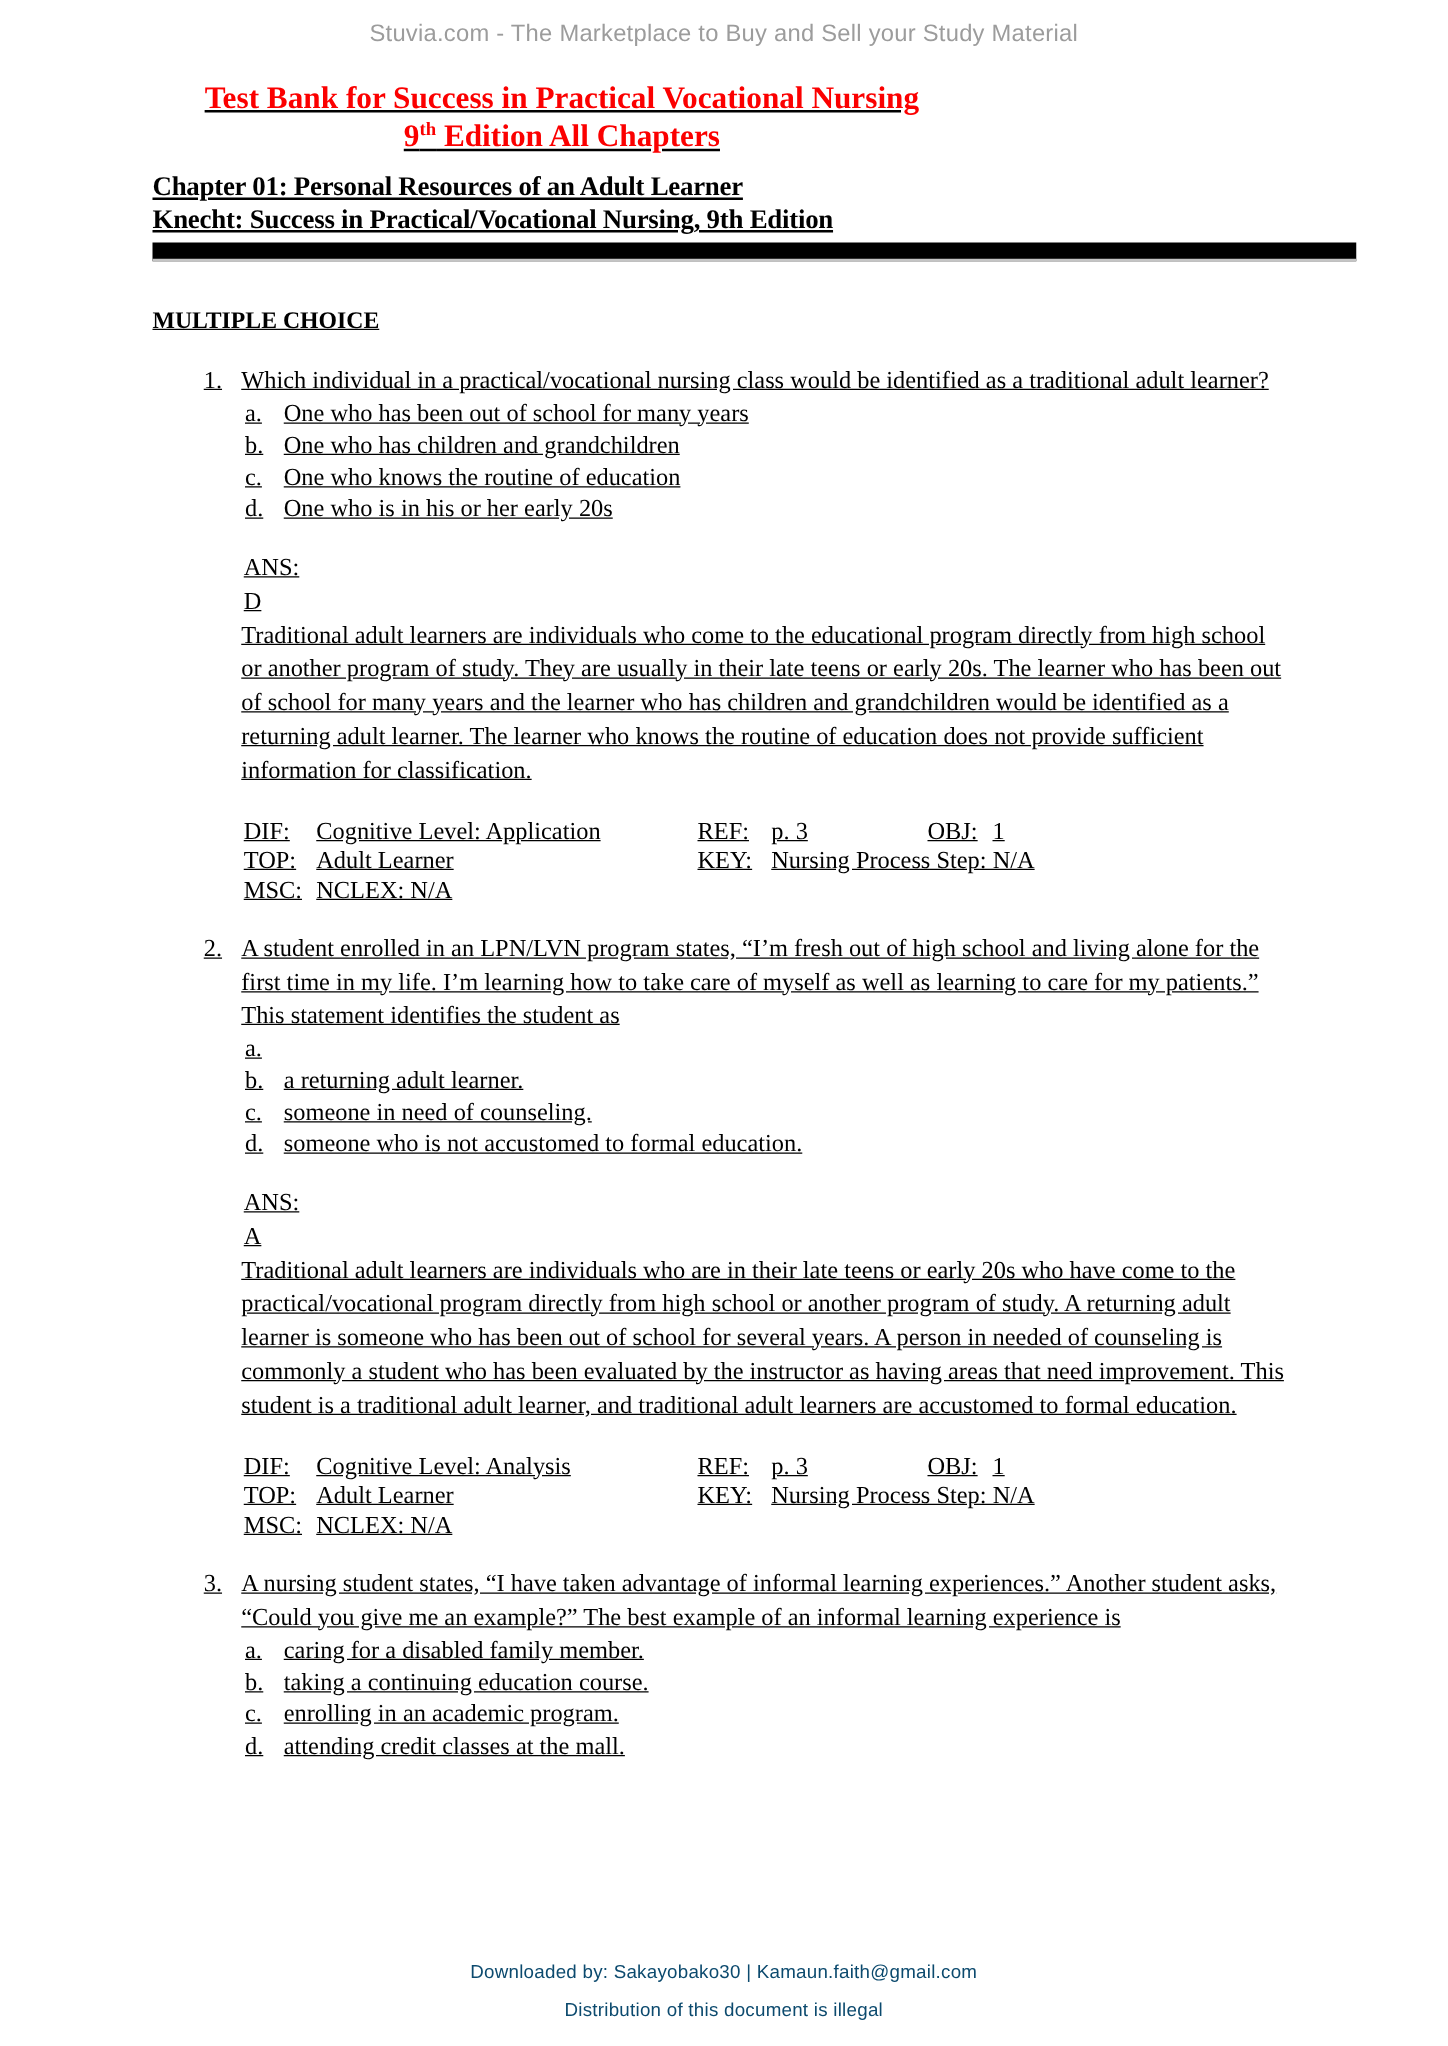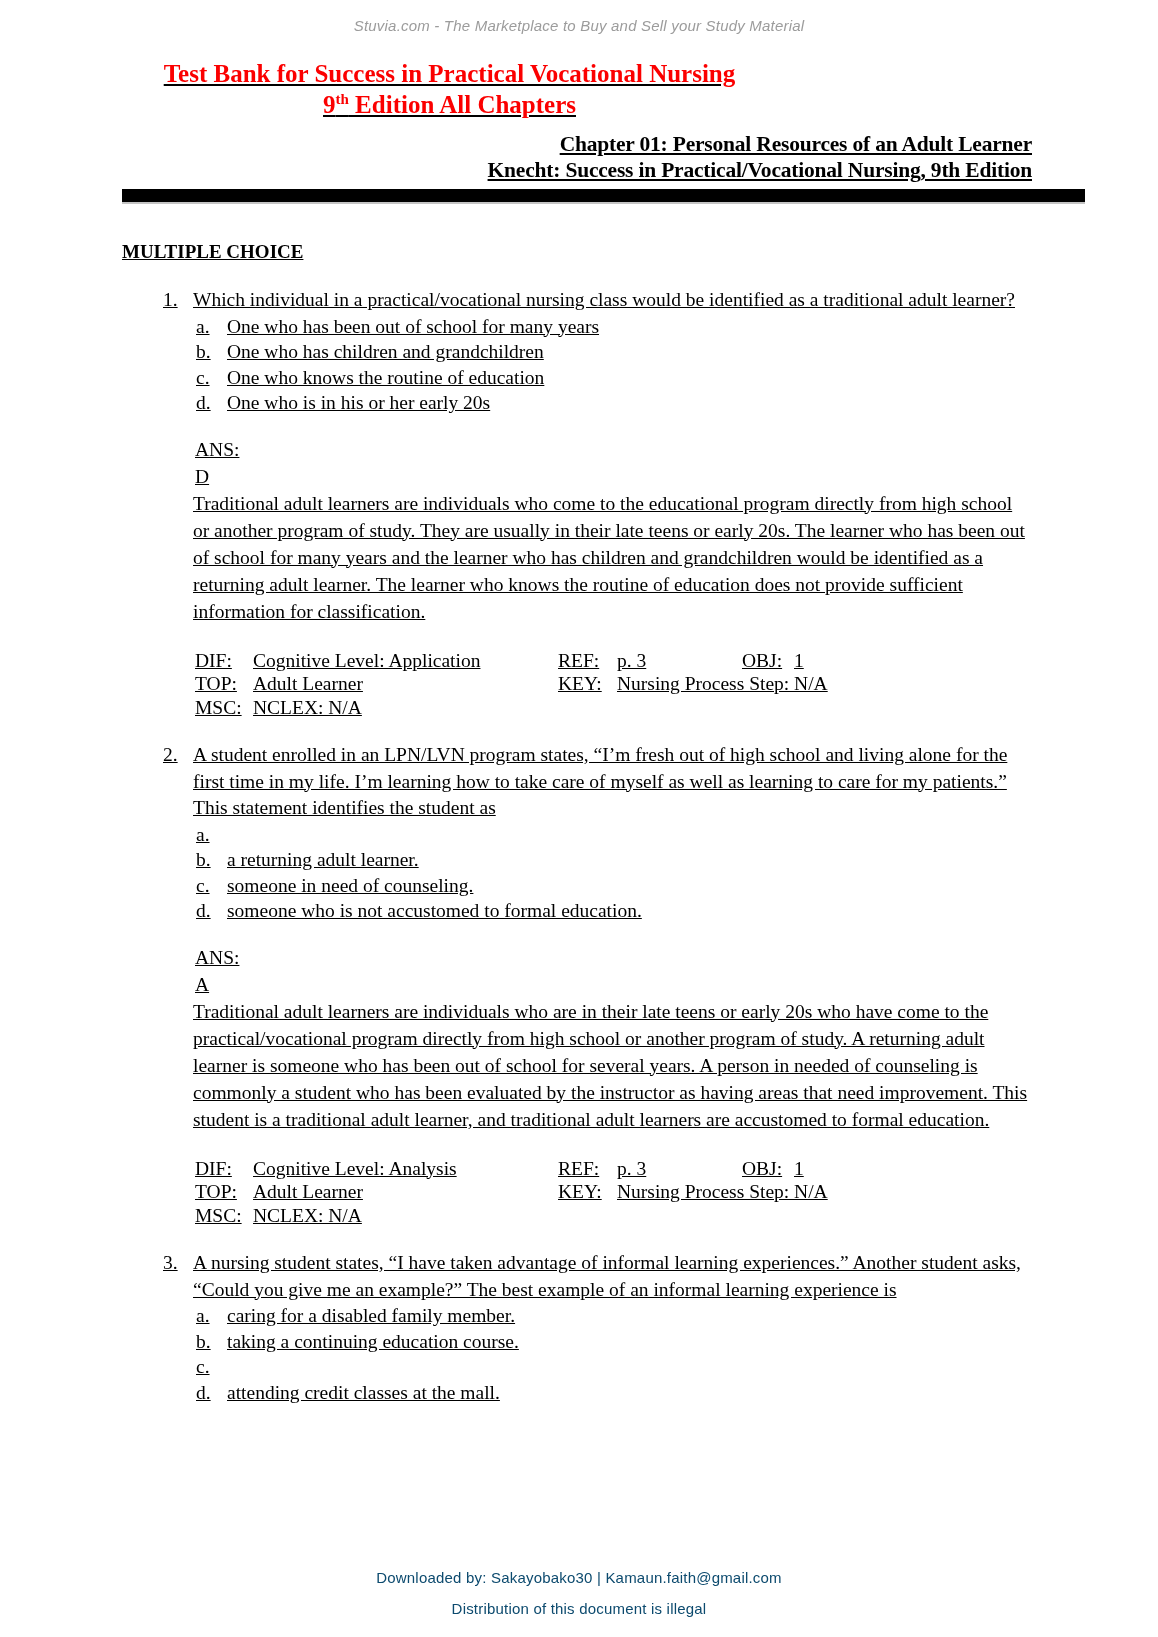--- a/index.html
+++ b/index.html
@@ -9,43 +9,41 @@
     height: 1637px;
     background: #ffffff;
     overflow: hidden;
     color: #000000;
     font-family: "Liberation Serif", "DejaVu Serif", serif;
   }
   .watermark-top {
     padding-top: 17px;
     text-align: center;
     font-family: "Liberation Sans", "DejaVu Sans", sans-serif;
-    font-size: 15px;
+    font-size: 19px;
     color: #9c9c9c;
     letter-spacing: 0.2px;
-    font-style: italic;
   }
   .content { margin-left: 122px; width: 910px; text-decoration: underline; }
   .title-block {
     width: 655px;
     margin-top: 24px;
     text-align: center;
     color: #fb0000;
     font-weight: bold;
     font-size: 25px;
     line-height: 31px;
   }
   .title-block sup { font-size: 60%; line-height: 0; }
   .chapter-block {
     margin-top: 11px;
     font-weight: bold;
     font-size: 21.5px;
     line-height: 26px;
     letter-spacing: -0.2px;
-    text-align: right;
   }
   .divider-bar {
     width: 963px;
     height: 13px;
     background: #000000;
     margin-top: 6px;
     border-bottom: 2px solid #c4c4c4;
   }
   .mc-heading {
     margin-top: 36px;
@@ -207,20 +205,21 @@
       <div class="opt-row">
         <span class="opt-letter">a.</span>
         <span class="opt-text">caring for a disabled family member.</span>
       </div>
       <div class="opt-row">
         <span class="opt-letter">b.</span>
         <span class="opt-text">taking a continuing education course.</span>
       </div>
       <div class="opt-row">
         <span class="opt-letter">c.</span>
+        <span class="opt-text">enrolling in an academic program.</span>
       </div>
       <div class="opt-row">
         <span class="opt-letter">d.</span>
         <span class="opt-text">attending credit classes at the mall.</span>
       </div>
     </div>
 
   </div>
 
   <div class="footer">

